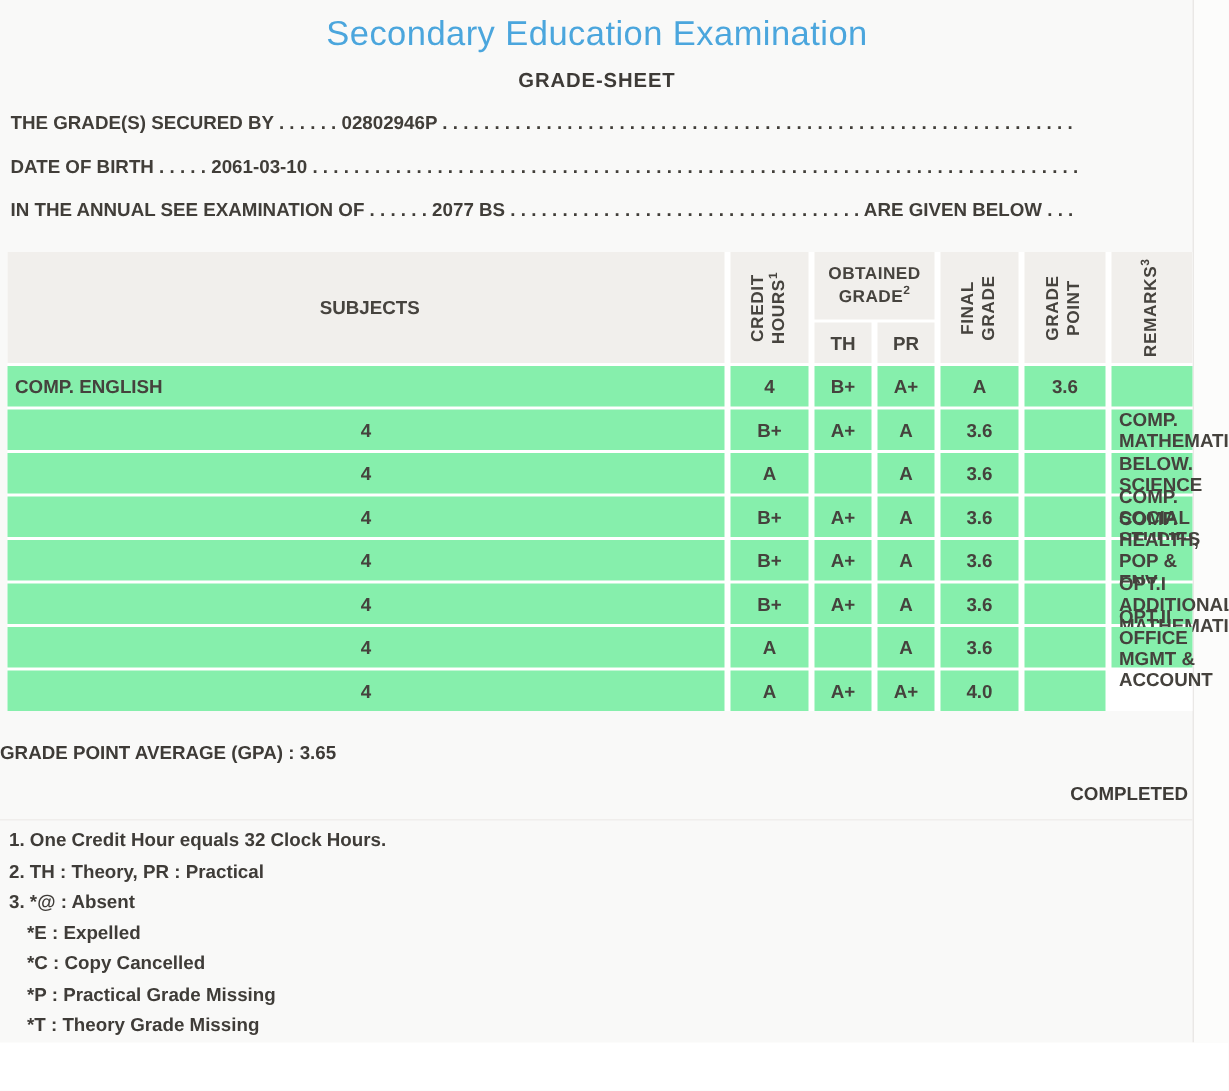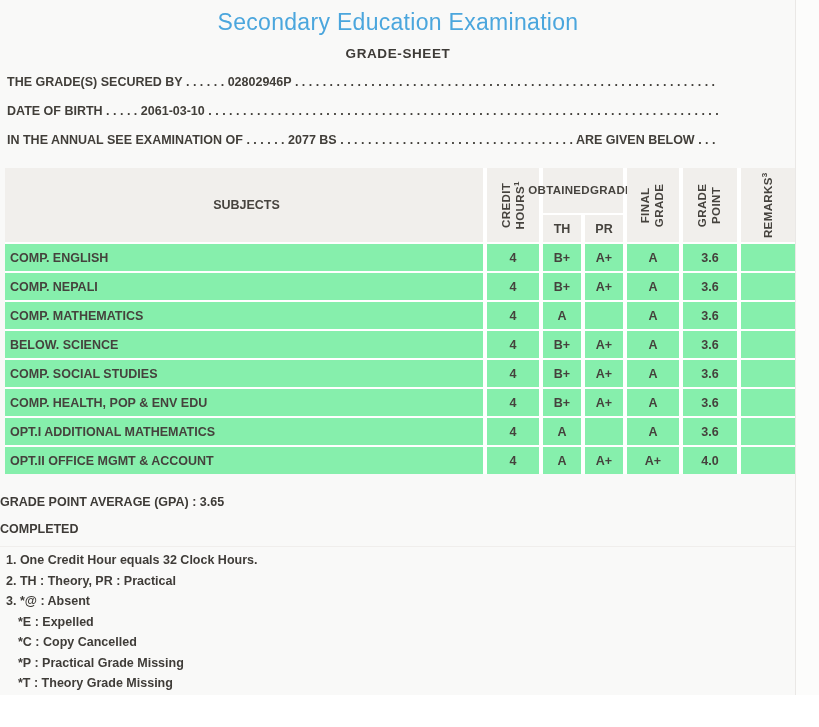--- a/index.html
+++ b/index.html
@@ -21,25 +21,25 @@
   .cell{display:flex;align-items:center;justify-content:center;
         font-size:12.5px;font-weight:bold;}
   .hc{background:#f1efec;color:#46433e;}
   .bc{background:#86efac;color:#45423d;}
   .left{justify-content:flex-start;padding-left:5px;}
   .a-sub{grid-area:1/1/3/2;justify-content:center;} .a-cr{grid-area:1/2/3/3;} .a-ob{grid-area:1/3/2/5;}
   .a-th{grid-area:2/3/3/4;} .a-pr{grid-area:2/4/3/5;} .a-fg{grid-area:1/5/3/6;}
   .a-gp{grid-area:1/6/3/7;} .a-rm{grid-area:1/7/3/8;}
   .vtext{transform:rotate(-90deg);text-align:center;font-size:11.5px;
          line-height:1.25;letter-spacing:.4px;white-space:nowrap;}
-  .obt{font-size:11.5px;line-height:1.3;letter-spacing:.3px;}
+  .obt{flex-direction:column;font-size:11.5px;line-height:1.3;letter-spacing:.3px;}
   sup{font-size:8px;line-height:0;}
   .gpa{position:absolute;top:495px;left:0;width:792px;text-align:left;
        font-size:12.5px;font-weight:bold;color:#3e3b37;}
-  .completed{position:absolute;top:522px;left:0;width:792px;text-align:left;
+  .completed{position:absolute;top:522px;left:0;width:792px;text-align:right;
        font-size:12.5px;font-weight:bold;color:#3e3b37;}
   .sep{position:absolute;top:546px;left:0;width:795px;border-top:1px solid #f0eeec;}
   .fns{position:absolute;top:550px;left:6px;font-size:12.5px;line-height:20.5px;
        font-weight:bold;color:#3f3c38;}
   .fn.sub{padding-left:12px;}
 </style>
 </head>
 <body>
 
 <div id="screen">
@@ -108,21 +108,20 @@
     </div>
 
     <div class="cell bc left">COMP. ENGLISH</div>
     <div class="cell bc">4</div>
     <div class="cell bc">B+</div>
     <div class="cell bc">A+</div>
     <div class="cell bc">A</div>
     <div class="cell bc">3.6</div>
     <div class="cell bc"></div>
 
-    <div class="cell bc left">COMP. NEPALI</div>
     <div class="cell bc">4</div>
     <div class="cell bc">B+</div>
     <div class="cell bc">A+</div>
     <div class="cell bc">A</div>
     <div class="cell bc">3.6</div>
     <div class="cell bc"></div>
 
     <div class="cell bc left">COMP. MATHEMATICS</div>
     <div class="cell bc">4</div>
     <div class="cell bc">A</div>

